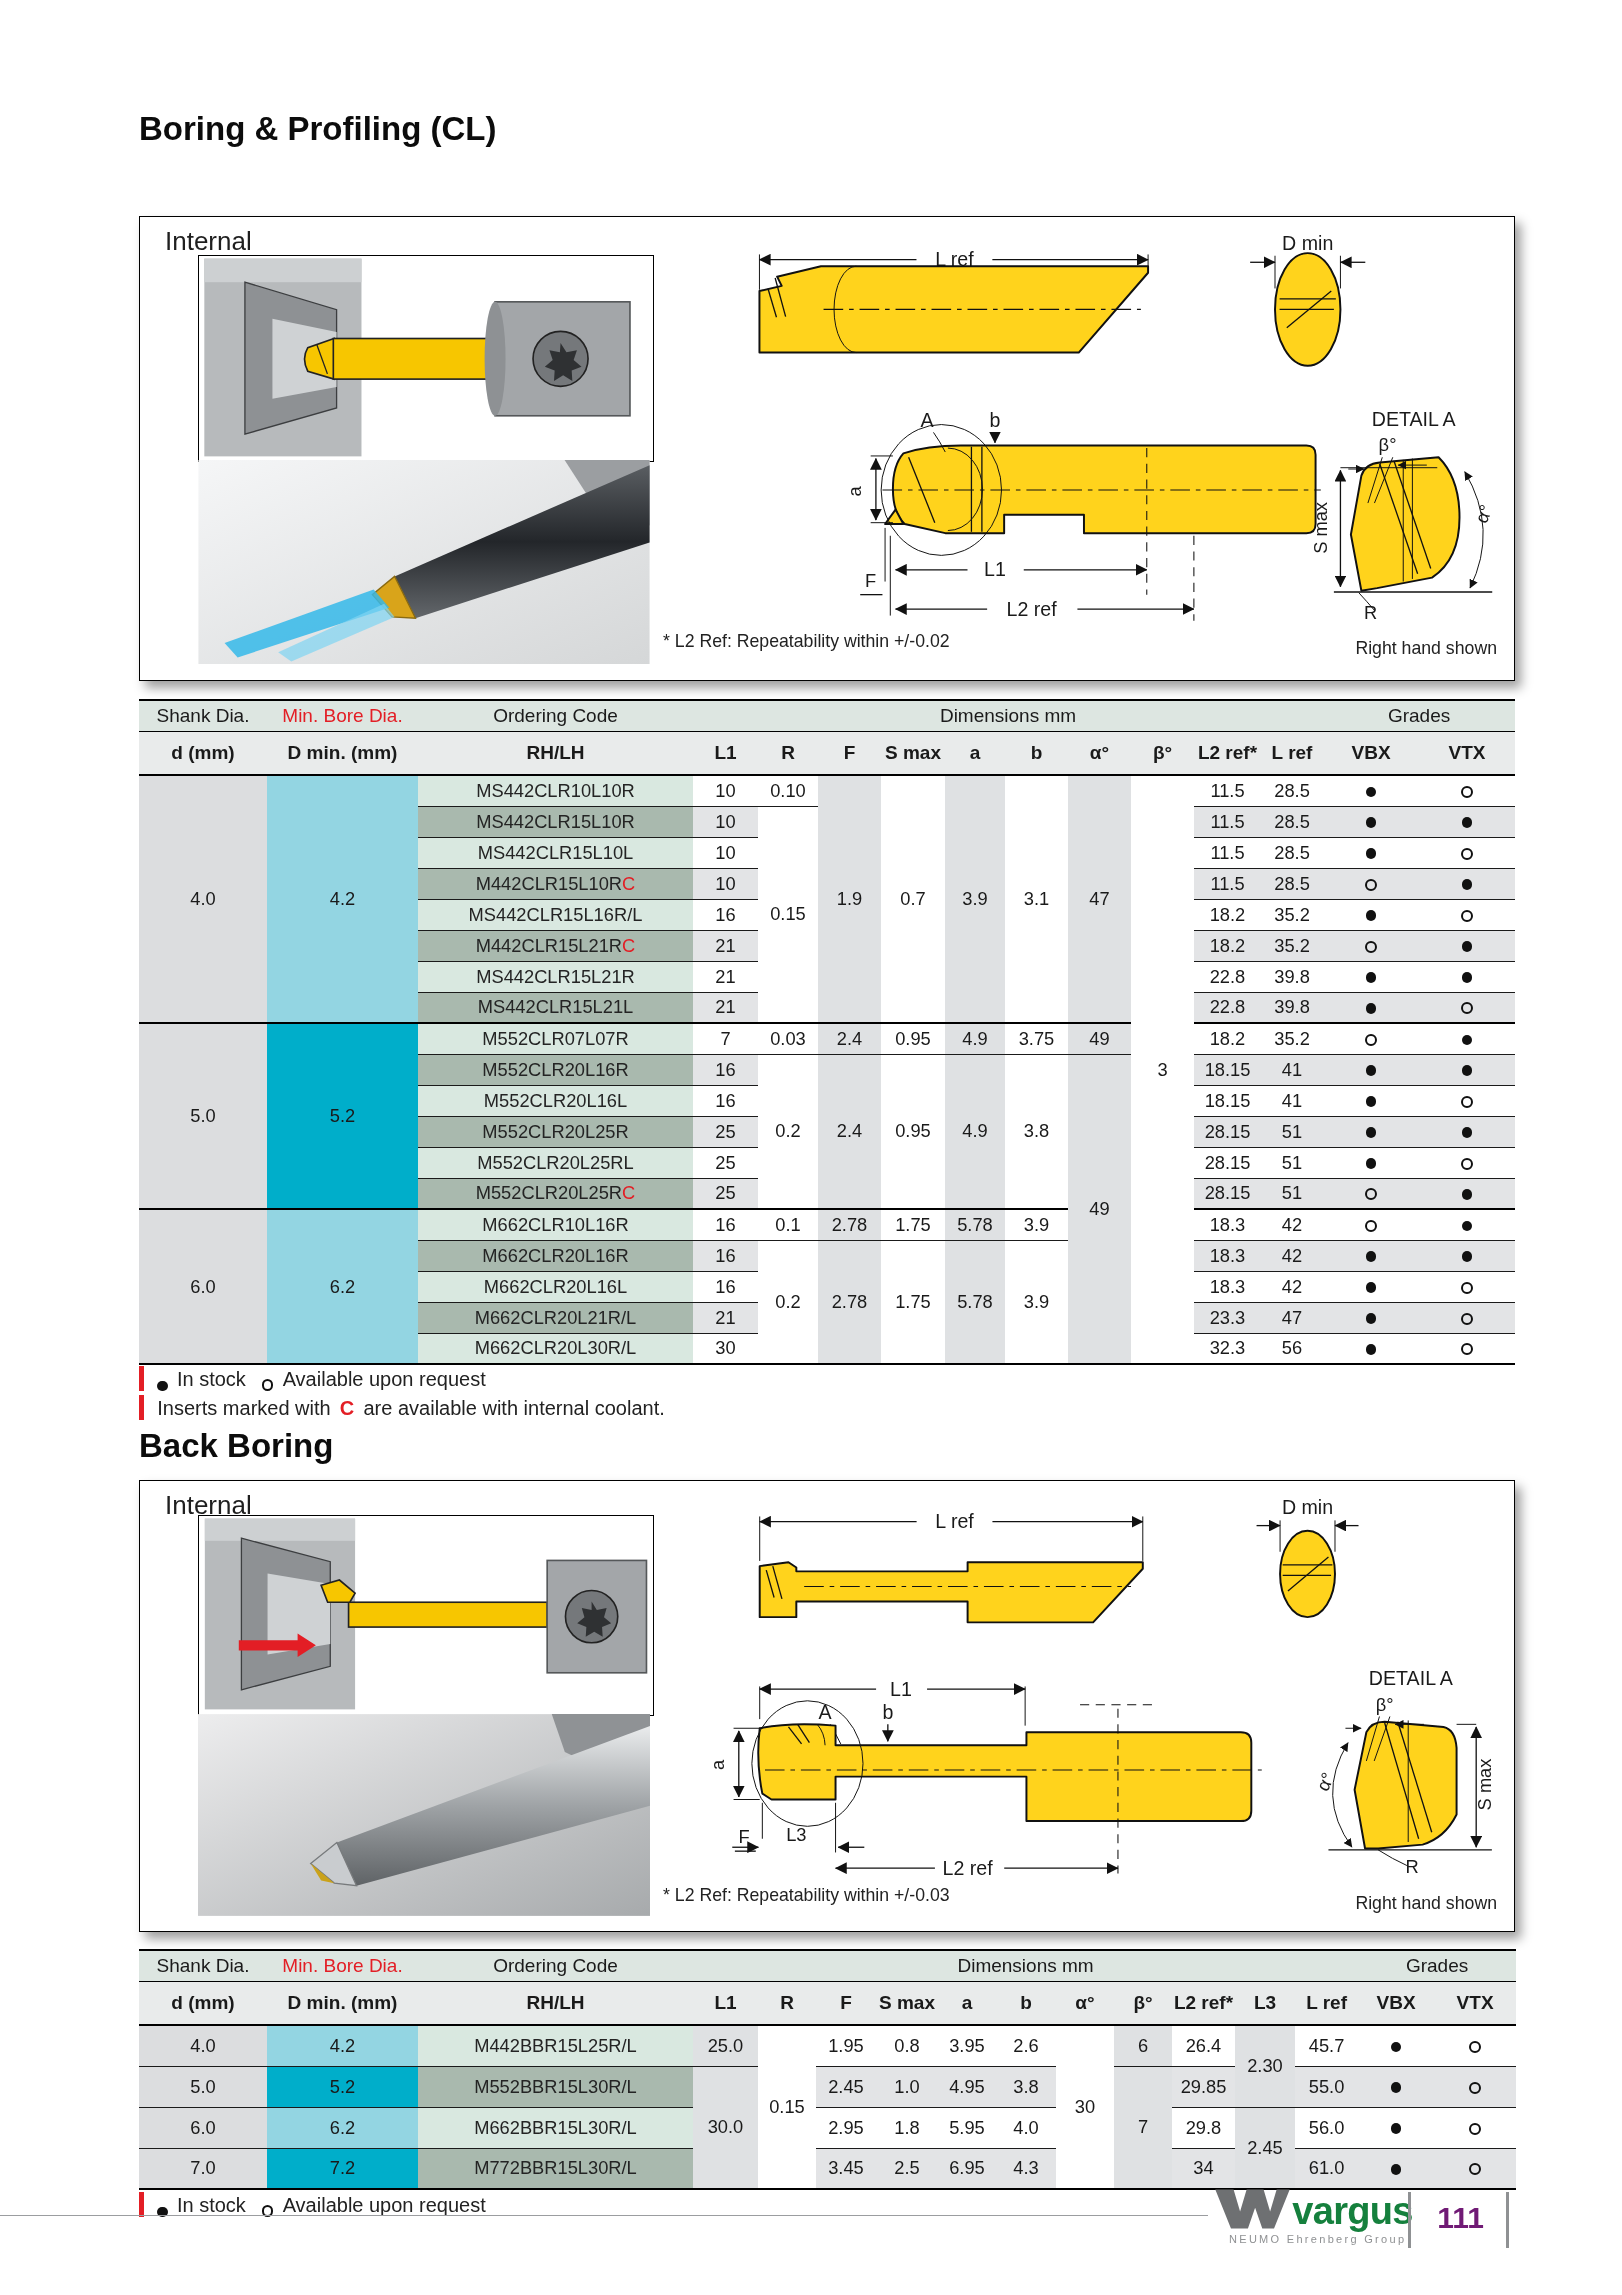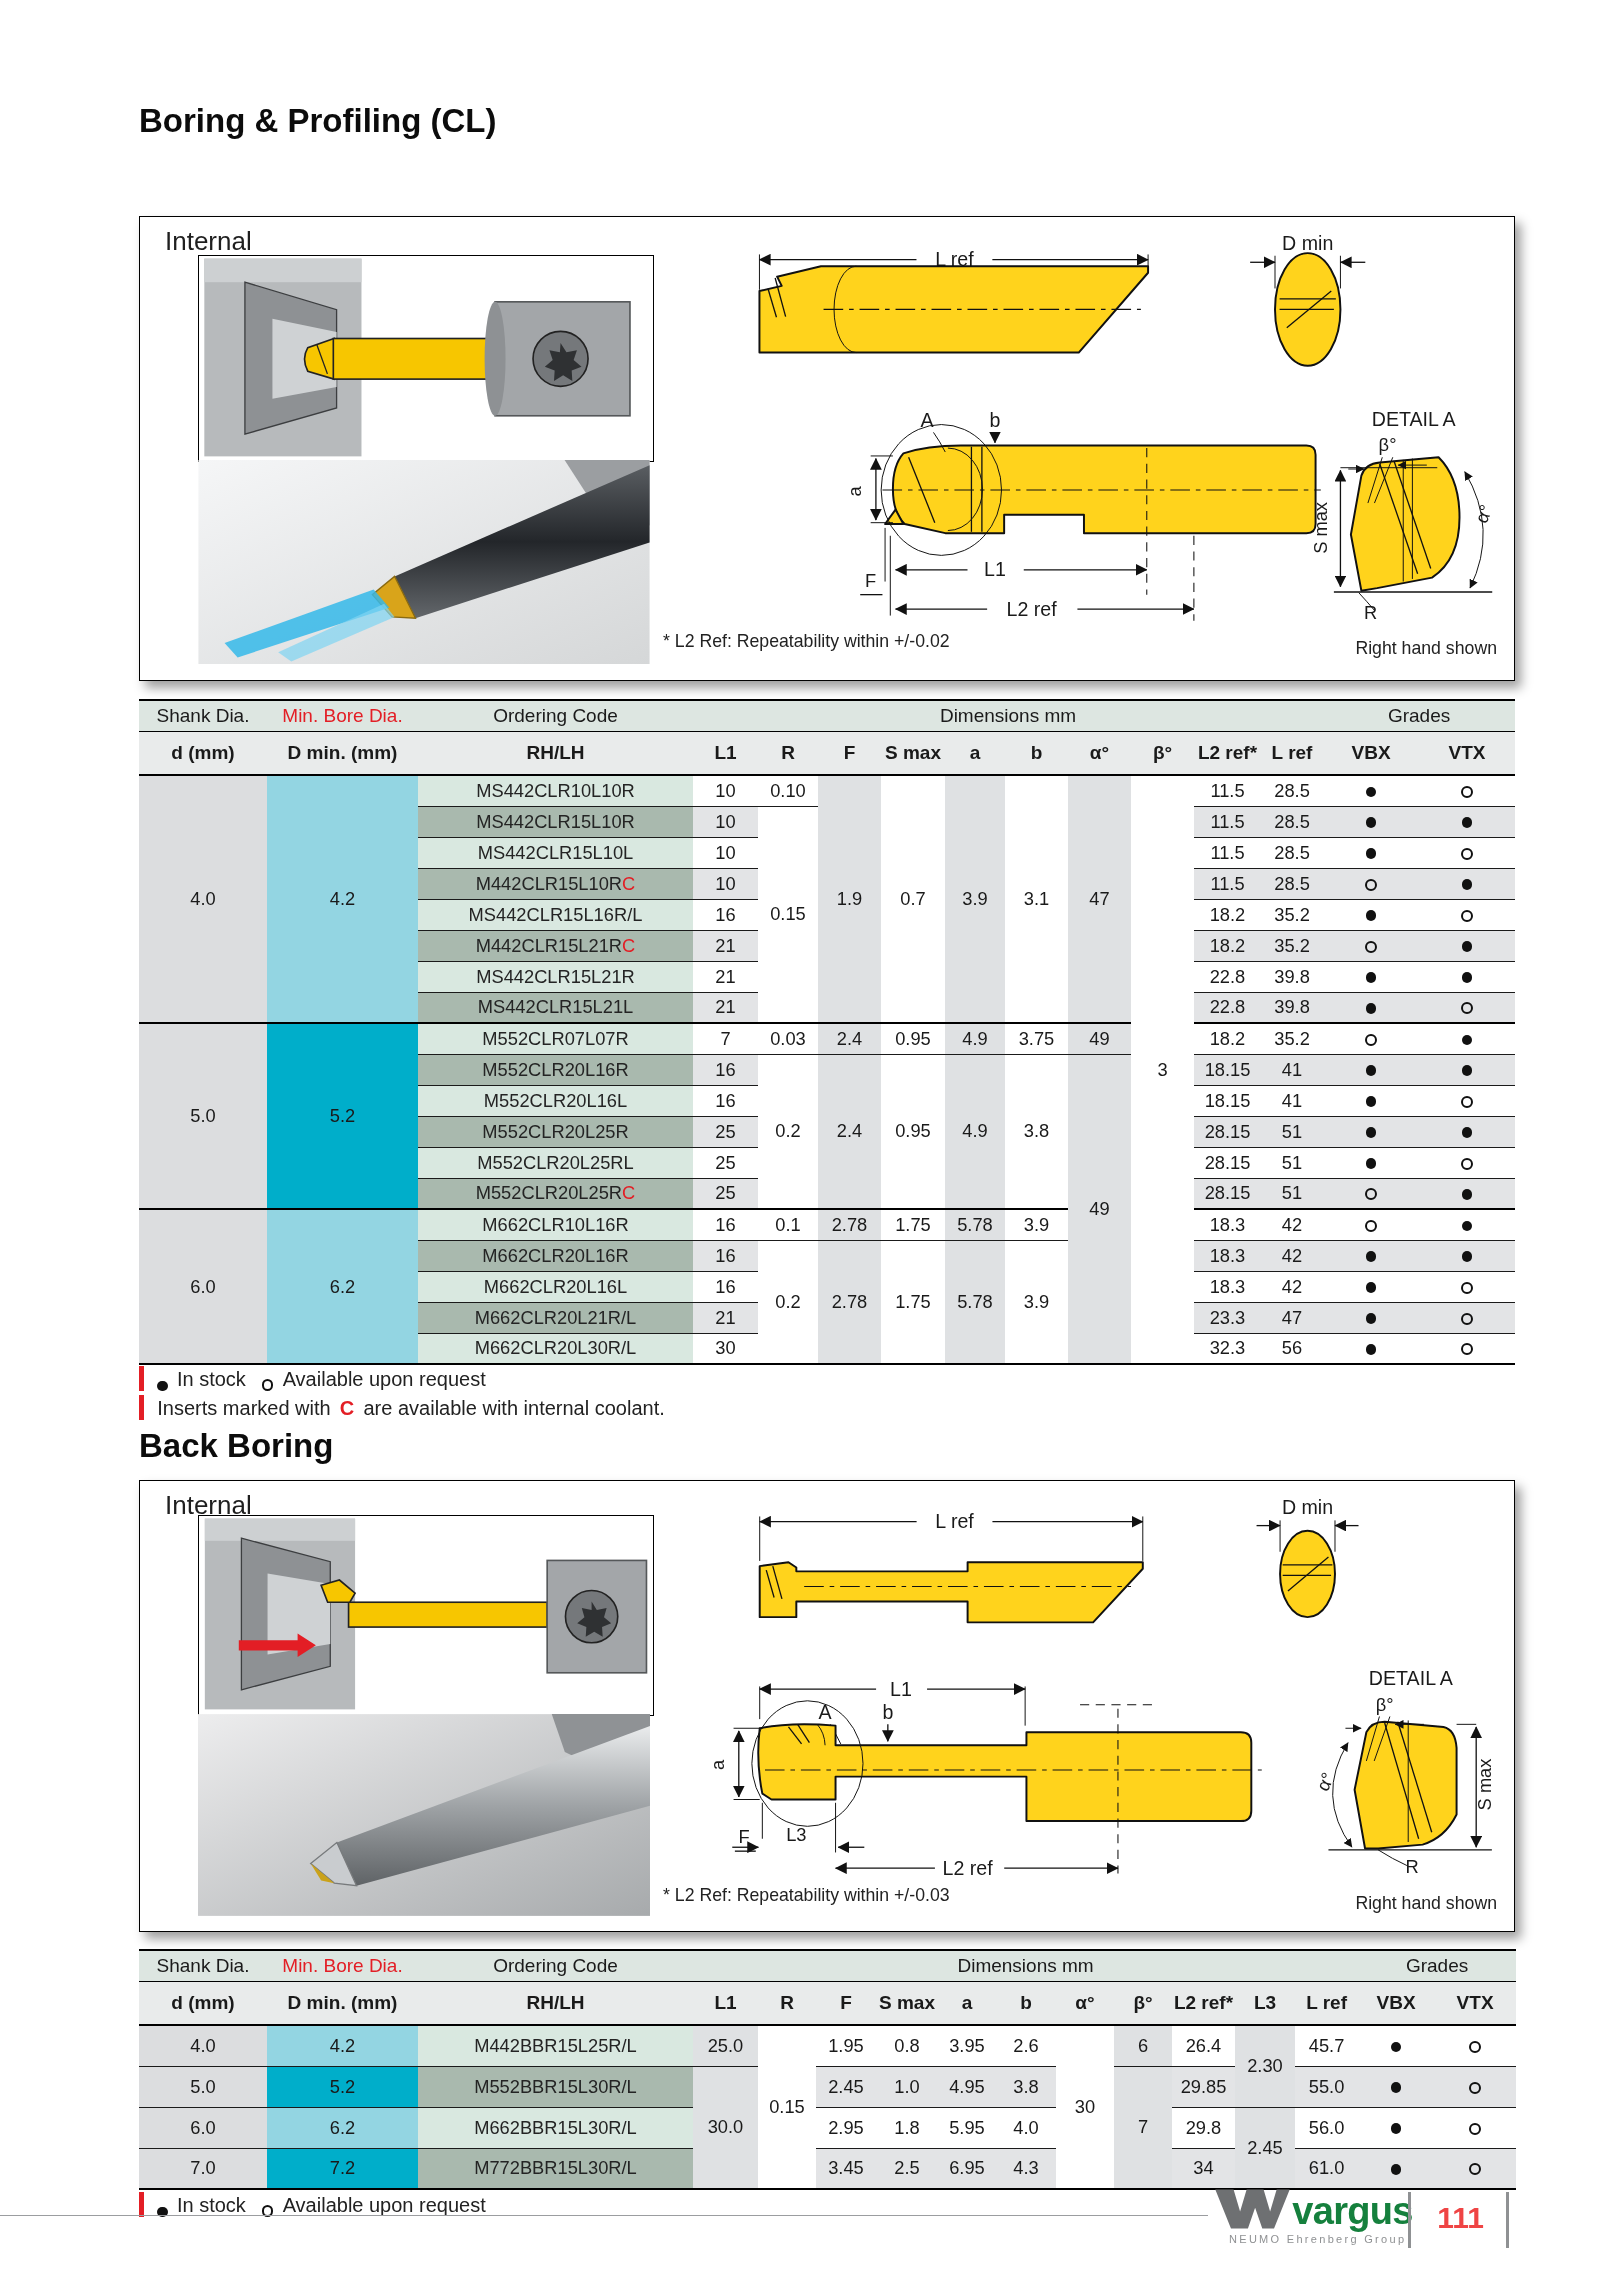--- a/index.html
+++ b/index.html
@@ -39,37 +39,37 @@
   .df{display:inline-block;width:10.5px;height:10.5px;border-radius:50%;background:#111;vertical-align:middle;}
   .do{display:inline-block;width:7.9px;height:7.9px;border-radius:50%;border:2px solid #111;background:transparent;vertical-align:middle;}
   
   .fnote{position:absolute;display:flex;align-items:flex-end;gap:9.2px;font-size:20px;color:#222;}
   .rbar{display:inline-block;width:5.2px;height:25px;background:#e31e25;margin-right:3.9px;}
   
   .logo{display:flex;align-items:flex-end;gap:1.3px;}
   .brand{font-size:38px;font-weight:800;color:#15803d;letter-spacing:-0.7px;line-height:38px;}
   .sub{font-size:11px;letter-spacing:2.3px;color:#8f9193;}
   .vbar{width:2.6px;height:56px;background:#8f9193;}
-  .pnum{font-size:30px;font-weight:700;text-align:center;color:#ef4444;}
+  .pnum{font-size:30px;font-weight:700;text-align:center;color:#701a75;}
   
   .dl{font-size:30px;fill:#1a1a1a;text-anchor:middle;font-family:"Liberation Sans",sans-serif;}
   .dls{font-size:28px;fill:#1a1a1a;text-anchor:middle;font-family:"Liberation Sans",sans-serif;}
   .ln{stroke:#111;stroke-width:2;fill:none;}
   .tn{stroke:#111;stroke-width:1.5;fill:none;}
   .dd{stroke:#111;stroke-width:1.6;fill:none;stroke-dasharray:30 9 7 9;}
   .dsh{stroke:#111;stroke-width:1.6;fill:none;stroke-dasharray:14 10;}
   .shape{fill:#ffd31c;stroke:#111;stroke-width:3;stroke-linejoin:round;}
   .inner{stroke:#111;stroke-width:2;fill:none;}
 </style>
 </head>
 <body>
 
 <div class="page">
 
-  <div class="sec-title" style="left:139px;top:102px">Boring &amp; Profiling (CL)</div>
+  <div class="sec-title" style="left:139px;top:110px">Boring &amp; Profiling (CL)</div>
 
   <div class="panel" style="left:139px;top:216px;width:1374px;height:463px">
     <div class="internal">Internal</div>
 
     <div class="photo" style="left:58px;top:38px;width:454px;height:205px;border:1.3px solid #000;">
       <svg width="452" height="203" viewBox="0 0 690 310">
         <rect x="0" y="0" width="690" height="310" fill="#ffffff"></rect>
         <rect x="8" y="4" width="240" height="302" fill="#b7babc"></rect>
         <rect x="8" y="4" width="240" height="36" fill="#cdd0d2"></rect>
         <polygon points="70,40 210,82 210,232 70,272" fill="#8e9194" stroke="#3c3e40" stroke-width="2"></polygon>

